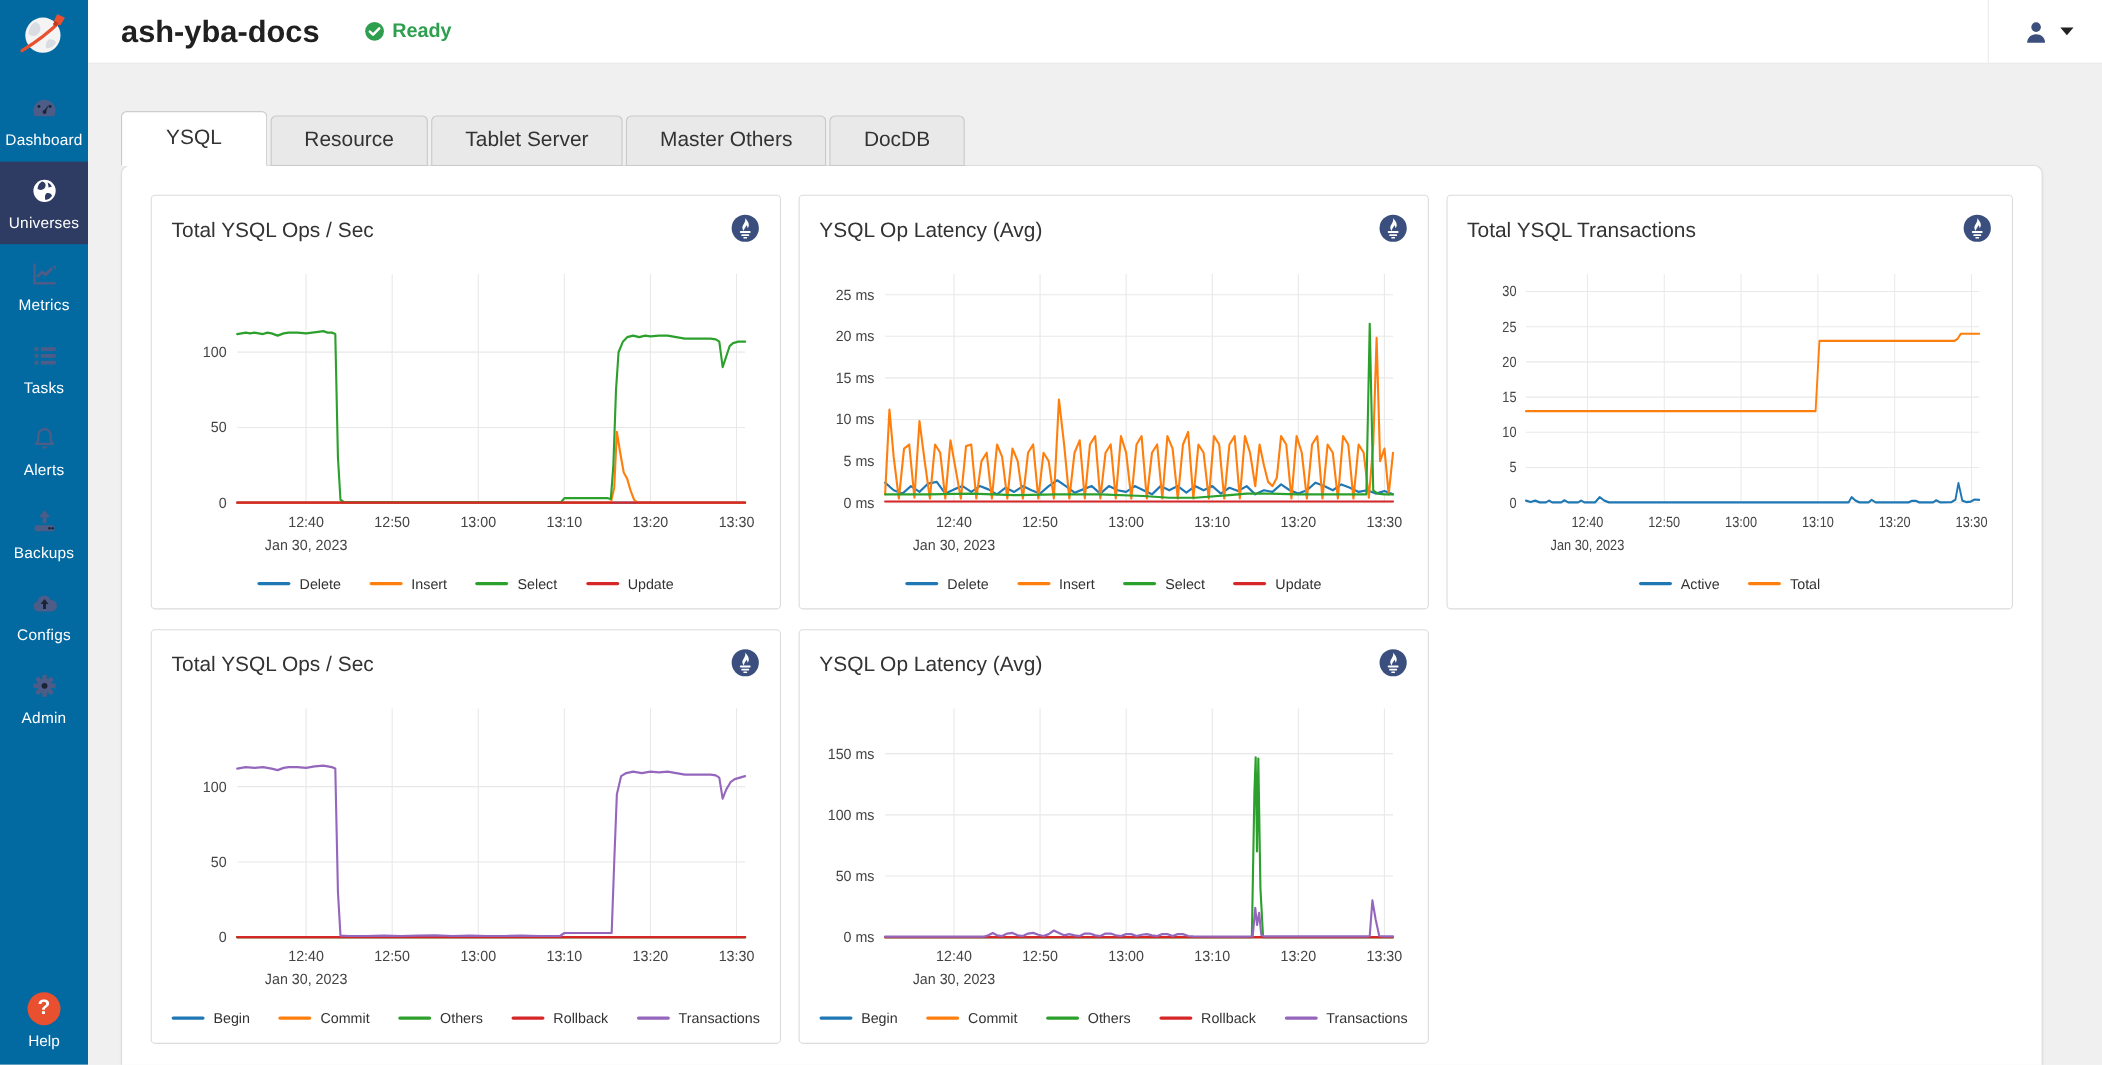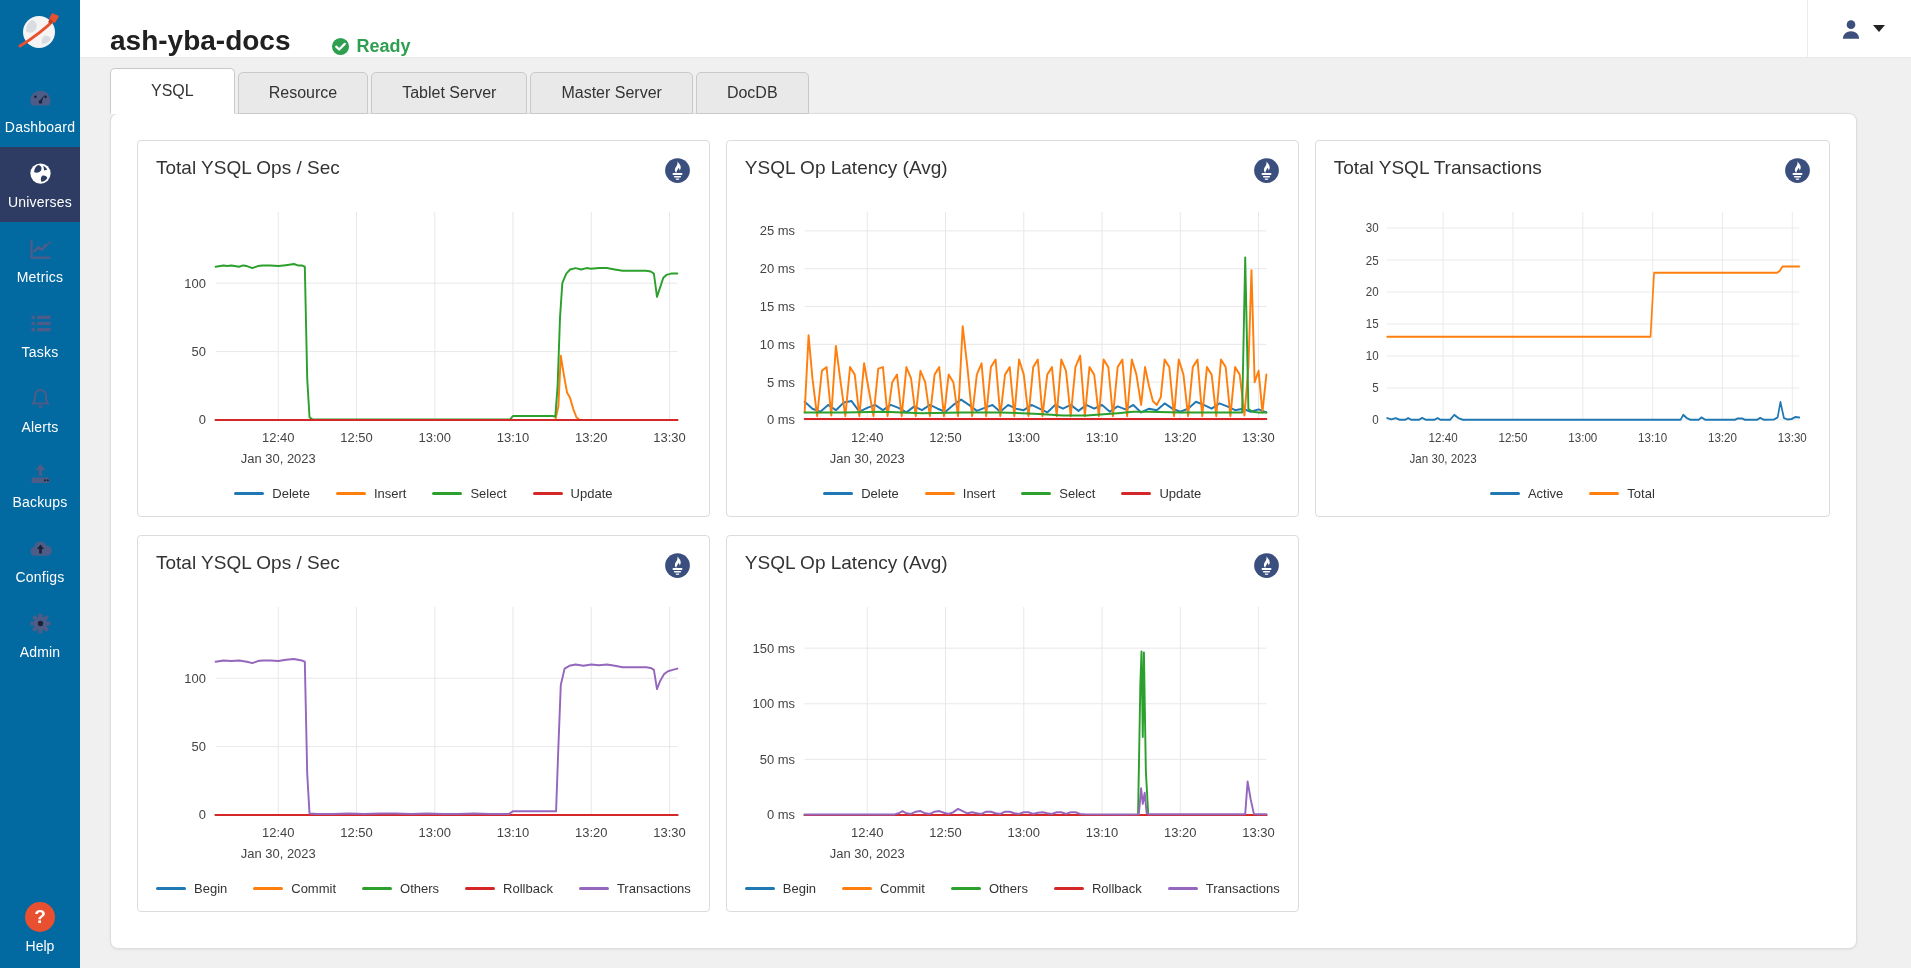--- a/index.html
+++ b/index.html
@@ -13,35 +13,35 @@
   .nav-item .nav-label { font-size:14px; margin-top:7px; color:#fff; letter-spacing:.2px; }
   .nav-item svg { width:27px; height:27px; }
   .nav-item.active { background:#2e3c63; }
   .nav-gap { height:8px; }
   .help-item { position:absolute; bottom:14px; left:0; right:0; display:flex; flex-direction:column; align-items:center; cursor:pointer; }
   .help-circle { width:30px; height:30px; border-radius:50%; background:#e8502f; color:#fff; font-weight:bold; font-size:19px; display:flex; align-items:center; justify-content:center; }
   .help-label { font-size:14px; margin-top:6px; }
 
   
   .main { flex:1; display:flex; flex-direction:column; min-width:0; }
-  .header { height:58px; background:#fff; border-bottom:1px solid #e8e8e8; display:flex; align-items:flex-end; padding-left:30px; }
+  .header { height:58px; background:#fff; border-bottom:1px solid #e8e8e8; display:flex; align-items:center; padding-left:30px; }
   .page-title { font-size:28px; font-weight:bold; color:#202020; }
   .status-badge { display:flex; align-items:center; margin-left:40px; gap:7px; color:#2e9e4f; font-size:18px; font-weight:bold; }
   .header-right { margin-left:auto; height:100%; display:flex; align-items:center; border-left:1px solid #ececec; padding:0 26px 0 30px; gap:9px; cursor:pointer; }
   .caret-down { width:0; height:0; border-left:6px solid transparent; border-right:6px solid transparent; border-top:7px solid #222; }
 
   .content { flex:1; padding:10px 54px 0 30px; min-height:0; }
   .tabs { display:flex; align-items:flex-end; margin-left:0; position:relative; z-index:2; margin-bottom:-1px; }
-  .tab { background:#e9e9e9; border:1px solid #c9c9c9; border-radius:5px 5px 0 0; padding:11px 30px; font-size:16px; color:#333; margin-right:3px; cursor:pointer; }
+  .tab { background:#e9e9e9; border:1px solid #c9c9c9; border-radius:5px 5px 0 0; padding:11px 30px; font-size:19px; color:#333; margin-right:3px; cursor:pointer;margin-top:33px; }
   .tab.active { background:#fff; border-bottom:1px solid #fff; padding:13px 40px; }
 
   .card { background:#fff; border:1px solid #ddd; border-radius:8px; box-shadow:0 1px 3px rgba(0,0,0,.06); padding:26px; height:836px; }
   .charts-grid { display:grid; grid-template-columns:repeat(3,1fr); column-gap:16px; row-gap:18px; }
   .panel { border:1px solid #dcdcdc; border-radius:4px; background:#fff; padding:16px 18px 12px; display:flex; flex-direction:column; }
-  .panel-head { display:flex; align-items:flex-start; justify-content:space-between; }
+  .panel-head { display:flex; align-items:flex-end; justify-content:space-between; }
   .panel-title { font-size:19px; font-weight:400; color:#333; }
   .prom-btn { cursor:pointer; line-height:0; }
   .chart { width:100%; height:272px; margin-top:16px; overflow:visible; display:block; }
   .chart text { font-family:"Liberation Sans",sans-serif; font-size:13.5px; fill:#444; }
   .legend { display:flex; justify-content:center; align-items:center; gap:26px; margin-top:10px; min-height:22px; }
   .legend-item { display:flex; align-items:center; gap:8px; cursor:pointer; }
   .legend-swatch { width:30px; height:3px; border-radius:2px; display:inline-block; }
   .legend-label { font-size:13px; color:#333; }
 </style>
 </head>
@@ -169,21 +169,21 @@
         </svg>
         <span class="caret-down"></span>
       </span>
     </header>
 
     <div class="content">
       <div class="tabs">
         <div class="tab active">YSQL</div>
         <div class="tab">Resource</div>
         <div class="tab">Tablet Server</div>
-        <div class="tab">Master Server</div>
+        <div class="tab">Master Others</div>
         <div class="tab">DocDB</div>
       </div>
 
       <div class="card">
         <div class="charts-grid">
 
           <section class="panel">
             <div class="panel-head">
               <h3 class="panel-title">Total YSQL Ops / Sec</h3>
               <span class="prom-btn"><svg width="27" height="27" viewBox="0 0 24 24">

